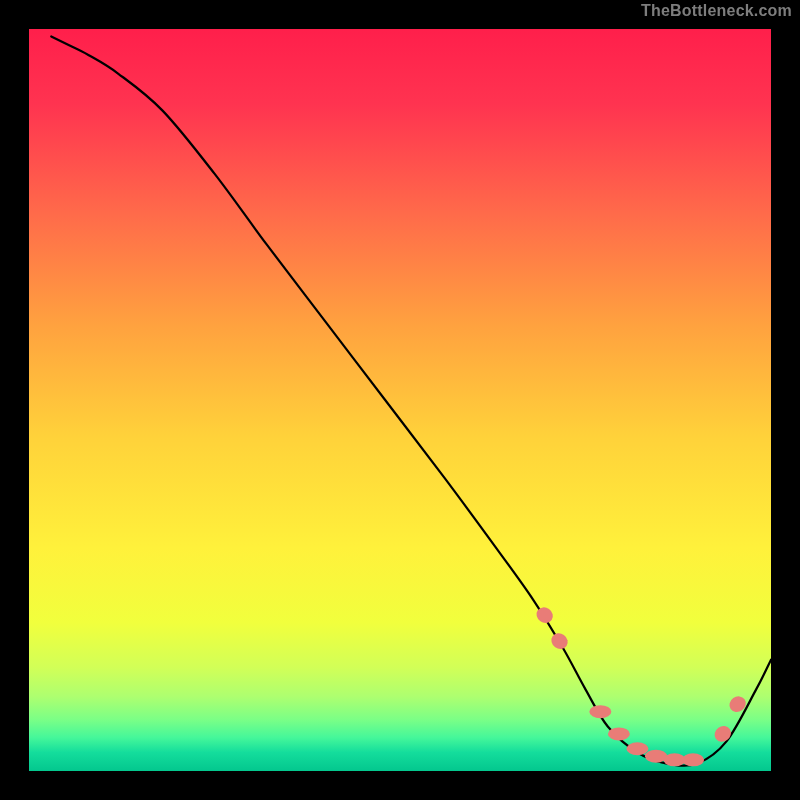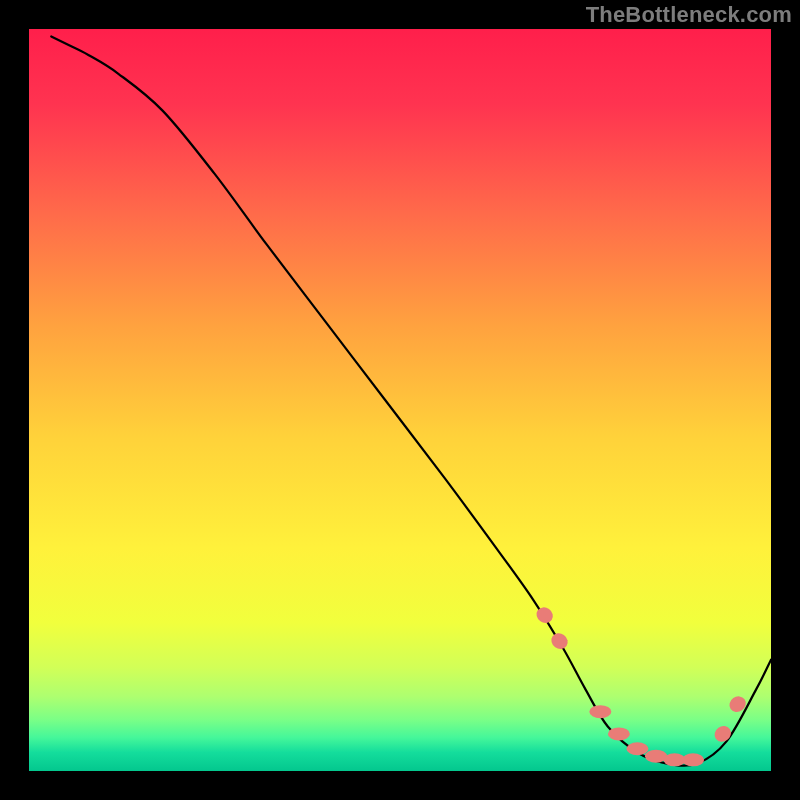--- a/index.html
+++ b/index.html
@@ -20,21 +20,21 @@
     left: 0;
     top: 0;
     width: 800px;
     height: 800px;
   }
   .watermark {
     position: absolute;
     top: 2px;
     right: 8px;
     font-family: Arial, Helvetica, sans-serif;
-    font-size: 22px;
+    font-size: 16px;
     font-weight: 600;
     color: #7d7d7d;
     letter-spacing: 0.2px;
     user-select: none;
   }
 </style>
 </head>
 <body>
 
 <div class="stage">

